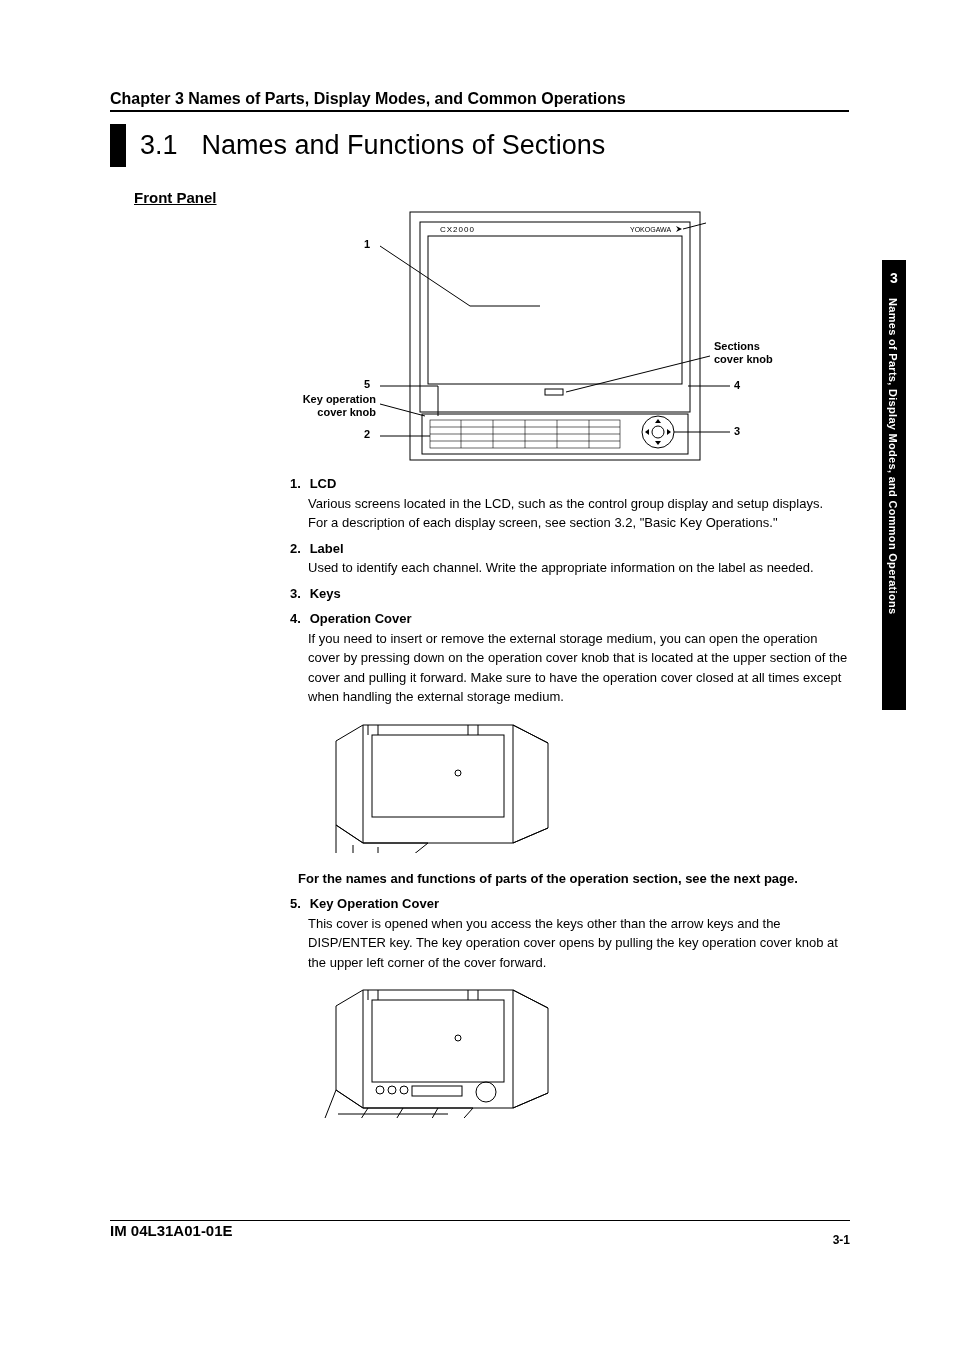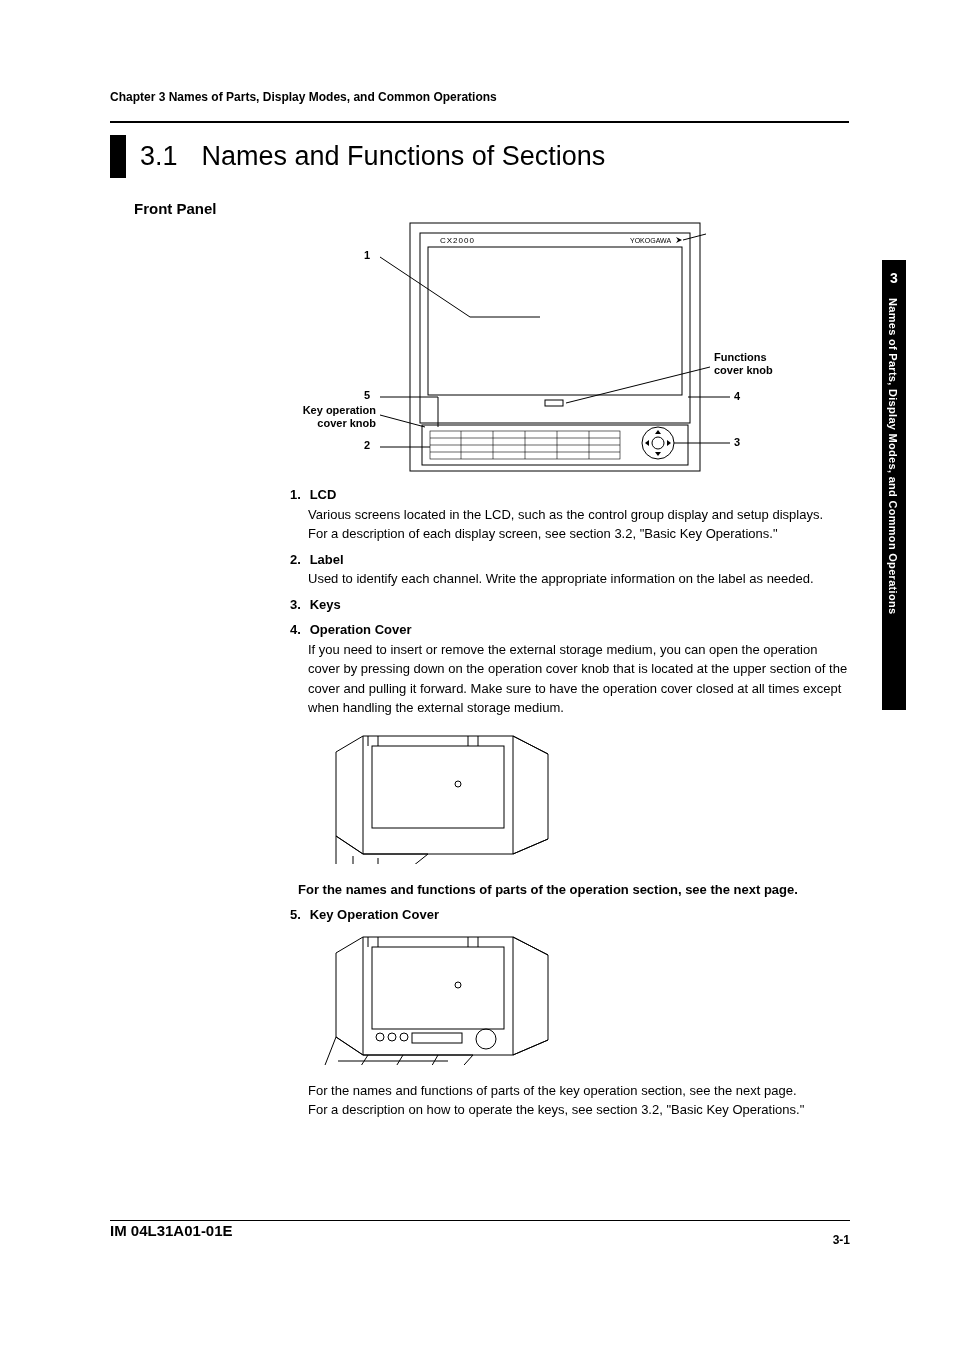--- a/index.html
+++ b/index.html
@@ -13,24 +13,24 @@
     position: relative;
   }
   .page {
     position: relative;
     width: 954px;
     height: 1351px;
     padding: 90px 80px 0 110px;
     box-sizing: border-box;
   }
   .chapter-header {
-    font-size: 12px;
+    font-size: 16px;
     font-weight: bold;
     border-bottom: 2.5px solid #000;
-    padding-bottom: 17px;
+    padding-bottom: 2px;
     margin-right: 25px;
   }
   .title-row {
     display: flex;
     align-items: stretch;
     margin-top: 12px;
   }
   .title-bar {
     width: 16px;
     background: #000;
@@ -41,20 +41,21 @@
     font-weight: normal;
     line-height: 1.6;
     display: flex;
     align-items: center;
   }
   .section-title .num { margin-right: 24px; }
   .subhead {
     font-weight: bold;
     font-size: 15px;
     margin: 22px 0 0 24px;
+    text-decoration: underline;
   }
   .content {
     margin-left: 180px;
     margin-right: 25px;
     font-size: 13px;
     line-height: 1.5;
   }
   .figure {
     height: 260px;
     position: relative;
@@ -198,21 +199,21 @@
 
       <div class="fig-label" style="left:0; top:32px; width:80px;">1</div>
       <div class="fig-label" style="left:0; top:172px; width:80px;">5</div>
       <div class="fig-label" style="left:-10px; top:187px; width:96px;">
         <span>Key operation</span><br>
         <span>cover knob</span>
       </div>
       <div class="fig-label" style="left:0; top:222px; width:80px;">2</div>
 
       <div class="fig-label right" style="left:424px; top:134px;">
-        <span>Functions</span><br>
+        <span>Sections</span><br>
         <span>cover knob</span>
       </div>
       <div class="fig-label right" style="left:444px; top:173px;">4</div>
       <div class="fig-label right" style="left:444px; top:219px;">3</div>
     </div>
 
     <div class="items">
 
       <div>
         <span class="item-num">1.</span>
@@ -268,20 +269,23 @@
             <line x1="160" y1="12" x2="160" y2="22"></line>
             <line x1="170" y1="12" x2="170" y2="22"></line>
           </g>
         </svg>
       </div>
       <div class="bold-line">For the names and functions of parts of the operation section, see the next page.</div>
 
       <div>
         <span class="item-num">5.</span>
         <span class="item-title">Key Operation Cover</span>
+      </div>
+      <div class="item-body">
+        <div>This cover is opened when you access the keys other than the arrow keys and the DISP/ENTER key.  The key operation cover opens by pulling the key operation cover knob at the upper left corner of the cover forward.</div>
       </div>
       <div class="diagram-small">
         <svg width="260" height="140" viewBox="0 0 260 140">
           <g stroke="#000" fill="none" stroke-width="1">
             <polygon points="55,12 205,12 240,30 240,115 205,130 55,130 28,112 28,28"></polygon>
             <polyline points="55,12 55,130"></polyline>
             <polyline points="205,12 205,130"></polyline>
             <polyline points="205,12 240,30"></polyline>
             <polyline points="205,130 240,115"></polyline>
             <rect x="64" y="22" width="132" height="82"></rect>
@@ -302,24 +306,20 @@
             <line x1="60" y1="130" x2="42" y2="158"></line>
             <line x1="95" y1="130" x2="78" y2="158"></line>
             <line x1="130" y1="130" x2="114" y2="158"></line>
             <line x1="60" y1="12" x2="60" y2="22"></line>
             <line x1="70" y1="12" x2="70" y2="22"></line>
             <line x1="160" y1="12" x2="160" y2="22"></line>
             <line x1="170" y1="12" x2="170" y2="22"></line>
           </g>
         </svg>
       </div>
-      <div class="item-body">
-        <div>For the names and functions of parts of the key operation section, see the next page.</div>
-        <div>For a description on how to operate the keys, see section 3.2, "Basic Key Operations."</div>
-      </div>
     </div>
 
   </div>
 
   <div class="footer-rule"></div>
   <div class="footer-left">IM 04L31A01-01E</div>
   <div class="footer-right">3-1</div>
 
 </div>
 

